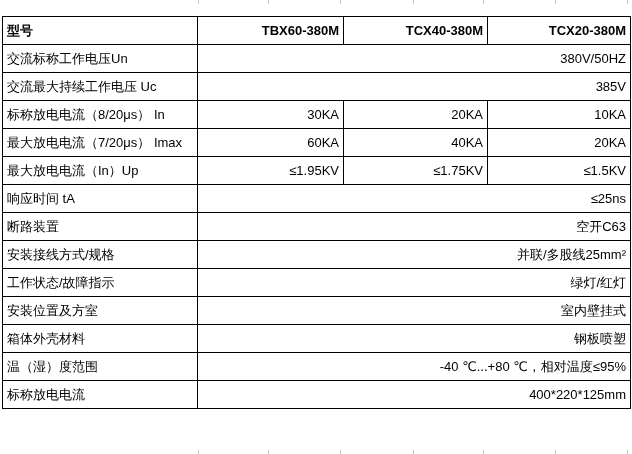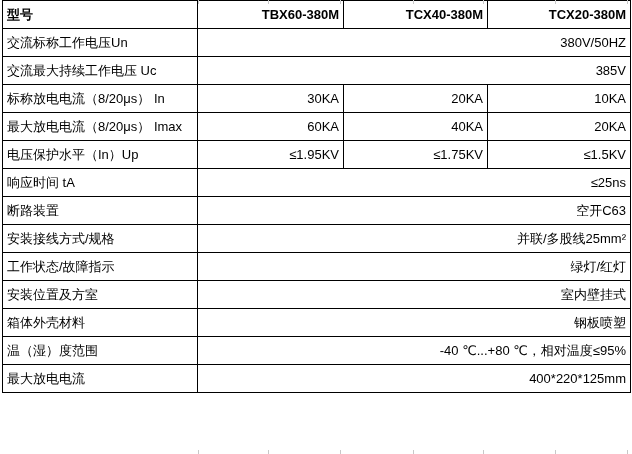--- a/index.html
+++ b/index.html
@@ -10,21 +10,21 @@
   body {
     width: 632px;
     height: 454px;
     position: relative;
     overflow: hidden;
     font-family: "Liberation Sans", "DejaVu Sans", sans-serif;
   }
   table.spec-table {
     position: absolute;
     left: 2px;
-    top: 0;
+    top: 16px;
     width: 628px;
     border-collapse: collapse;
     table-layout: fixed;
   }
   .spec-table th, .spec-table td {
     border: 1px solid #000000;
     height: 27px;
     padding: 0 4px;
     font-size: 13px;
     color: #000000;
@@ -83,27 +83,27 @@
         <th class="cell-label">交流最大持续工作电压 Uc</th>
         <td class="cell-value" colspan="3">385V</td>
       </tr>
       <tr>
         <th class="cell-label">标称放电电流（8/20μs） In</th>
         <td class="cell-value">30KA</td>
         <td class="cell-value">20KA</td>
         <td class="cell-value">10KA</td>
       </tr>
       <tr>
-        <th class="cell-label">最大放电电流（8/20μs） Imax</th>
+        <th class="cell-label">最大放电电流（7/20μs） Imax</th>
         <td class="cell-value">60KA</td>
         <td class="cell-value">40KA</td>
         <td class="cell-value">20KA</td>
       </tr>
       <tr>
-        <th class="cell-label">电压保护水平（In）Up</th>
+        <th class="cell-label">最大放电电流（In）Up</th>
         <td class="cell-value">≤1.95KV</td>
         <td class="cell-value">≤1.75KV</td>
         <td class="cell-value">≤1.5KV</td>
       </tr>
       <tr>
         <th class="cell-label">响应时间 tA</th>
         <td class="cell-value" colspan="3">≤25ns</td>
       </tr>
       <tr>
         <th class="cell-label">断路装置</th>
@@ -123,21 +123,21 @@
       </tr>
       <tr>
         <th class="cell-label">箱体外壳材料</th>
         <td class="cell-value" colspan="3">钢板喷塑</td>
       </tr>
       <tr>
         <th class="cell-label">温（湿）度范围</th>
         <td class="cell-value" colspan="3">-40 ℃...+80 ℃，相对温度≤95%</td>
       </tr>
       <tr>
-        <th class="cell-label">最大放电电流</th>
+        <th class="cell-label">标称放电电流</th>
         <td class="cell-value" colspan="3">400*220*125mm</td>
       </tr>
     </tbody>
 </table>
 
 <div class="grid-stub top" style="left: 198px; background: rgb(200, 200, 200);"></div>
 <div class="grid-stub bottom" style="left: 198px; background: rgb(200, 200, 200);"></div>
 <div class="grid-stub top" style="left: 268px; background: rgb(200, 200, 200);"></div>
 <div class="grid-stub bottom" style="left: 268px; background: rgb(200, 200, 200);"></div>
 <div class="grid-stub top" style="left: 340px; background: rgb(200, 200, 200);"></div>

